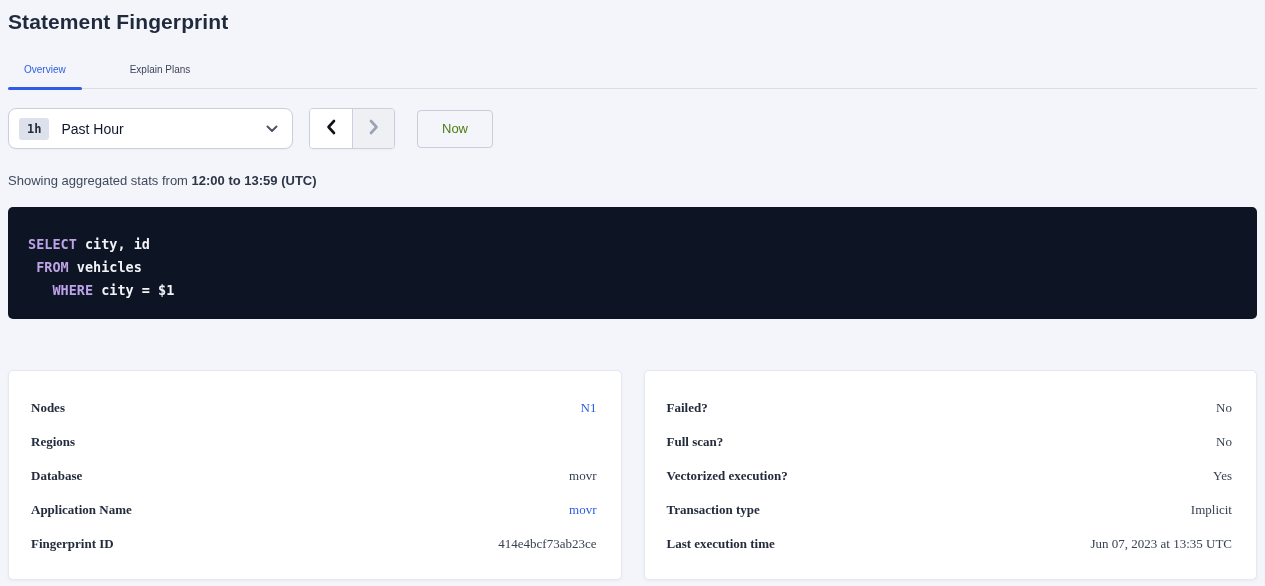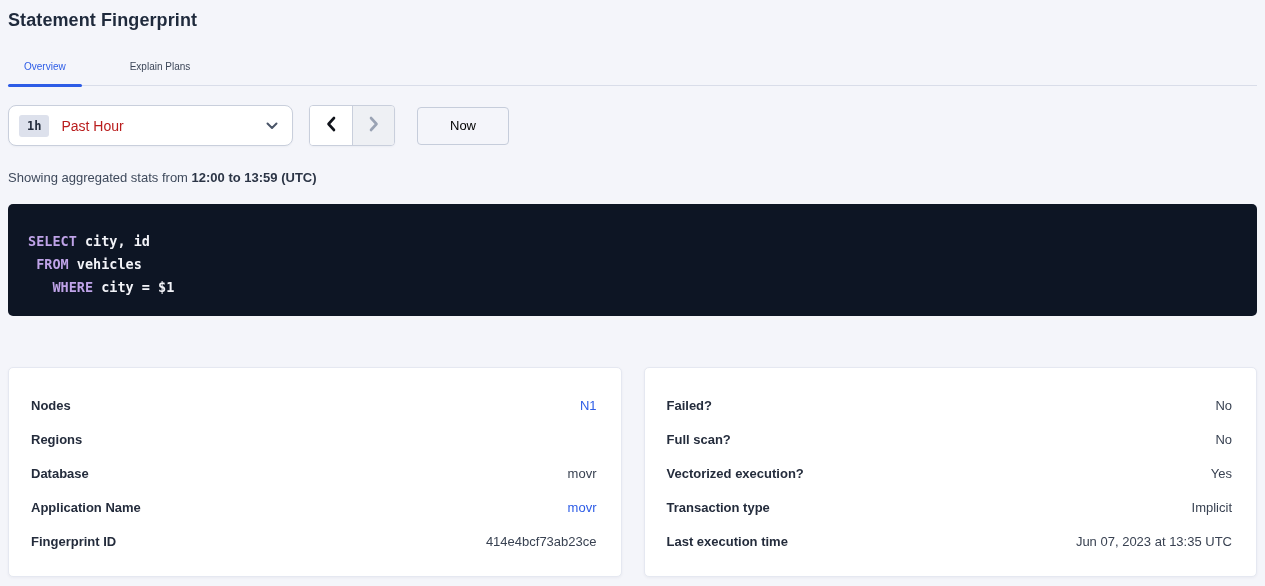--- a/index.html
+++ b/index.html
@@ -8,21 +8,21 @@
     font-family: "Liberation Sans", "DejaVu Sans", sans-serif;
     background: #f4f5fa;
     color: #394455;
     overflow: hidden;
   }
   .page { padding: 0 8px; }
 
   
   .page-title {
     padding: 10px 0 0 0;
-    font-size: 18px;
+    font-size: 21px;
     font-weight: 700;
     color: #1f2a3c;
     letter-spacing: 0.1px;
   }
 
   
   .tabbar {
     display: flex;
     margin-top: 24px;
     border-bottom: 1px solid #d9dde9;
@@ -70,21 +70,21 @@
     font-family: "DejaVu Sans Mono", monospace;
     font-size: 12px;
     font-weight: 700;
     border-radius: 3px;
     padding: 5px 8px;
     line-height: 1;
   }
   .tp-label {
     margin-left: 12px;
     font-size: 14px;
-    color: #b91c1c;
+    color: #0f172a;
     flex: 1;
   }
   .caret svg { display: block; }
 
   .arrow-group {
     display: flex;
     margin-left: 16px;
     border: 1px solid #c9cfdc;
     border-radius: 4px;
     overflow: hidden;
@@ -102,27 +102,27 @@
     cursor: pointer;
   }
   .arrow-btn + .arrow-btn { border-left: 1px solid #c9cfdc; }
   .arrow-btn.disabled {
     background: #eef0f4;
     cursor: default;
   }
   .now-btn {
     margin-left: 22px;
     height: 38px;
-    padding: 0 32px;
+    padding: 0 24px;
     background: transparent;
     border: 1px solid #c6cddb;
     border-radius: 4px;
     font-family: "Liberation Sans", sans-serif;
     font-size: 13px;
-    color: #000000;
+    color: #4d7c0f;
     cursor: default;
   }
 
   
   .stats-line {
     margin-top: 24px;
     font-size: 13px;
     color: #3f4a5c;
   }
   .stats-line strong { color: #2c3546; font-weight: 700; }
@@ -142,20 +142,21 @@
     white-space: pre;
     overflow: hidden;
   }
   .sql-box .kw { color: #bfa3e8; }
 
   
   .cards {
     display: flex;
     gap: 22px;
     margin-top: 51px;
+    font-family: Liberation Serif, serif;
   }
   .card {
     flex: 1;
     background: #ffffff;
     border: 1px solid #e5e8f1;
     border-radius: 5px;
     height: 210px;
     padding: 20px 24px 0 22px;
     box-shadow: 0 1px 3px rgba(30,40,70,0.05);
   }

